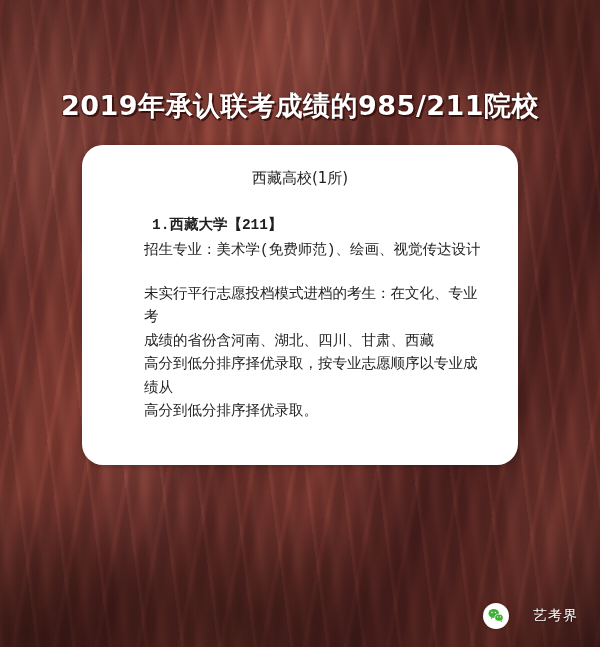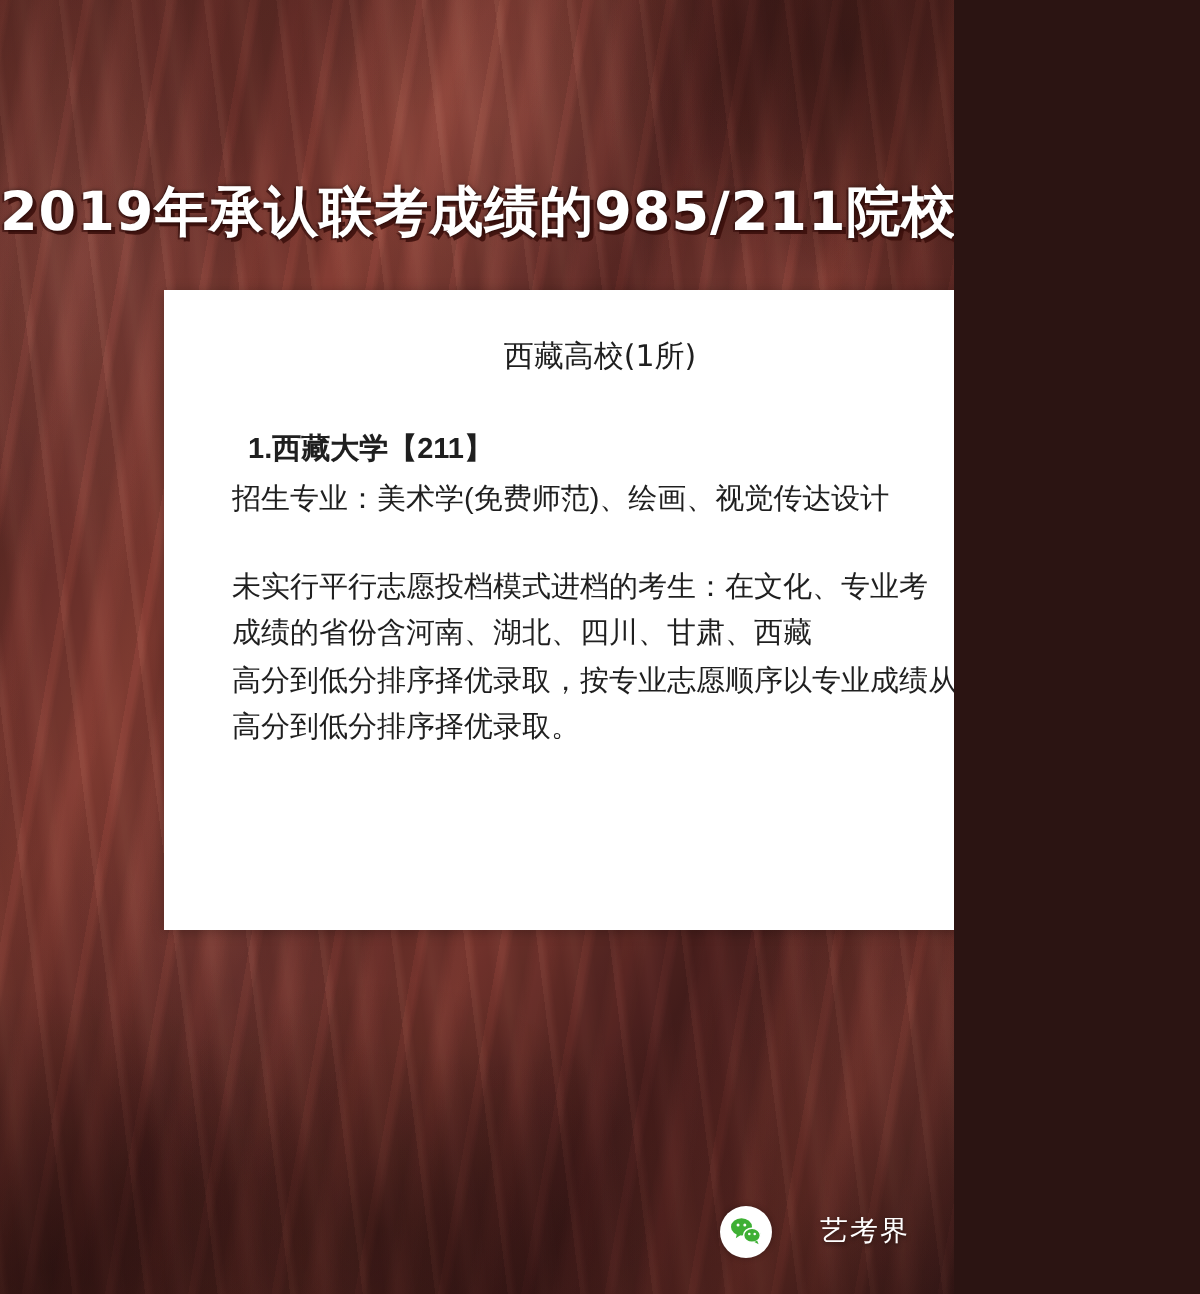--- a/index.html
+++ b/index.html
@@ -9,21 +9,21 @@
   body {
     width: 600px;
     height: 647px;
     font-family: "Liberation Sans", sans-serif;
     background: #2b1412;
     overflow: hidden;
   }
 
   #poster {
     position: relative;
-    width: 477px;
+    width: 600px;
     height: 647px;
     overflow: hidden;
     background-color: #ef4444;
   }
 
   
   .bg-layer {
     position: absolute;
     inset: 0;
   }
@@ -100,35 +100,37 @@
 
   
   .card {
     position: absolute;
     left: 82px;
     top: 145px;
     width: 436px;
     height: 320px;
     background: #ffffff;
     box-shadow: 0 1px 6px rgba(0,0,0,0.25);
+    border-radius: 21px;
   }
   .card-heading {
     text-align: center;
     font-family: "DejaVu Sans", sans-serif;
     font-size: 15px;
     color: #1f1f1f;
     margin-top: 24px;
   }
   .card-body {
     padding: 0 34px;
     margin-top: 26px;
-    font-family: Liberation Sans, sans-serif;
+    font-family: Liberation Mono, monospace;
     font-size: 14.5px;
     color: #1f1f1f;
     line-height: 1.62;
+    margin-left: 28px;
   }
   .school-name {
     font-weight: bold;
     margin-left: 8px;
   }
   .major-line {
     margin-top: 2px;
   }
   .para {
     margin-top: 20px;

